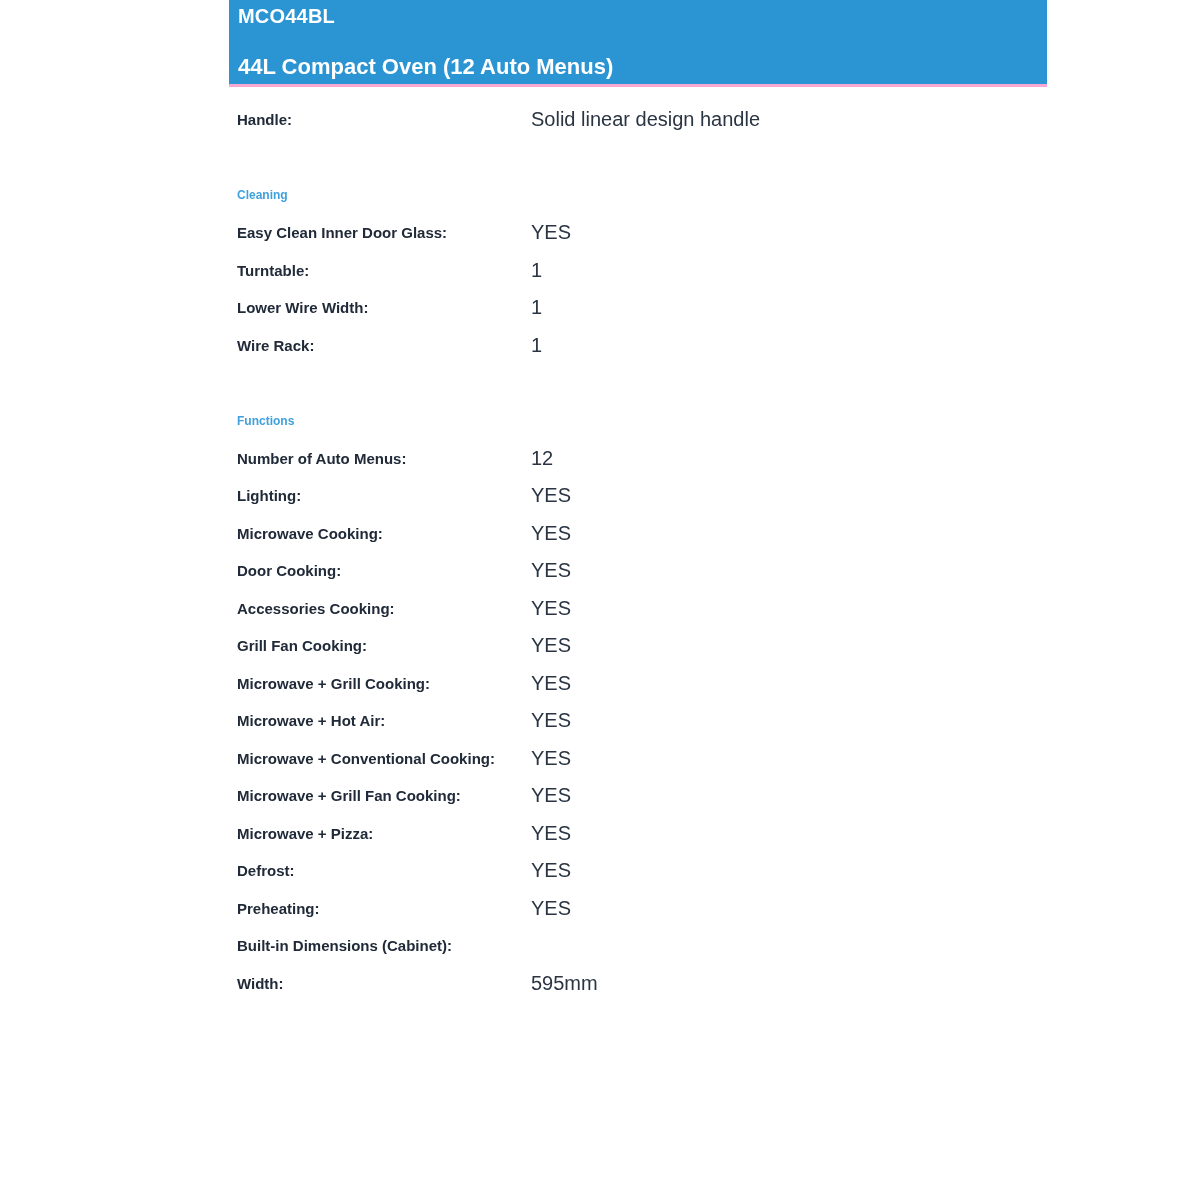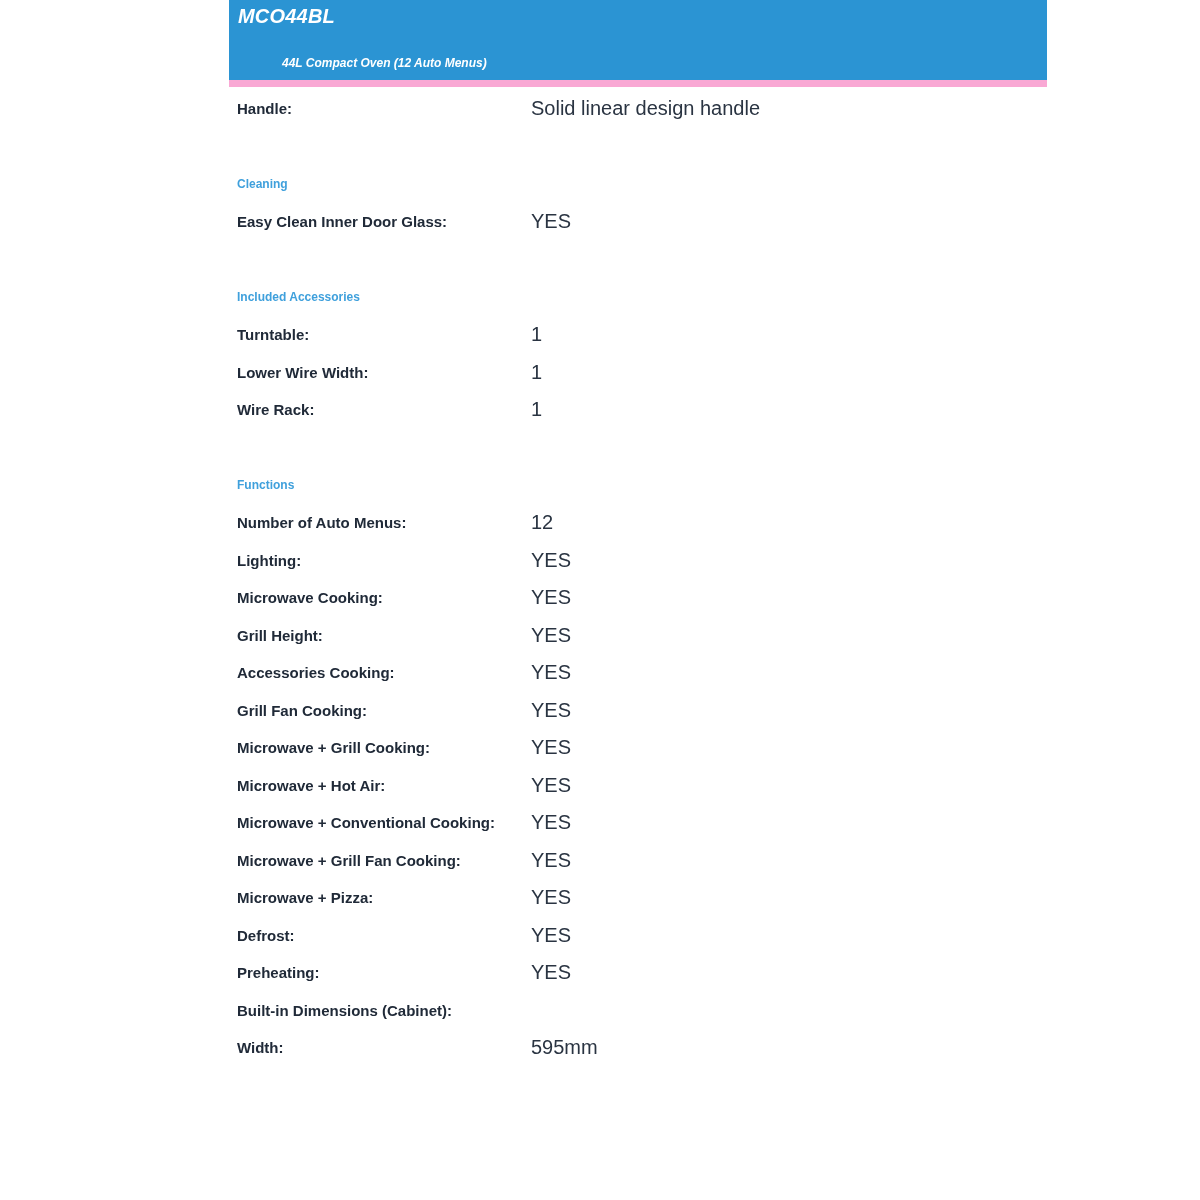--- a/index.html
+++ b/index.html
@@ -24,37 +24,35 @@
   .header-banner {
     box-sizing: border-box;
     width: 818px;
     height: 87px;
     background: #2b94d3;
     color: #ffffff;
     padding: 3px 10px 4px 9px;
     display: flex;
     flex-direction: column;
     justify-content: space-between;
-    border-bottom: 7px solid #f9a8d4;
-    font-style: italic;
+    border-bottom: 3px solid #f9a8d4;
   }
   .header-banner .model {
     font-size: 20px;
     font-weight: bold;
     line-height: 26px;
     letter-spacing: 0.2px;
   }
   .header-banner .sub {
-    font-size: 12px;
+    font-size: 22px;
     font-weight: bold;
     line-height: 26px;
-    margin-left: 44px;
   }
   .spec-list {
-    padding-top: 3px;
+    padding-top: 14px;
   }
   .section-heading {
     box-sizing: border-box;
     height: 37.5px;
     margin-top: 38px;
     display: flex;
     align-items: center;
     padding-left: 8px;
     color: #3fa0dc;
     font-size: 12px;
@@ -100,21 +98,20 @@
           </div>
         </div>
         <div class="spec-section">
           <div class="section-heading">Cleaning</div>
           <div class="spec-row">
             <div class="spec-label">Easy Clean Inner Door Glass:</div>
             <div class="spec-value">YES</div>
           </div>
         </div>
         <div class="spec-section">
-          <div class="section-heading">Included Accessories</div>
           <div class="spec-row">
             <div class="spec-label">Turntable:</div>
             <div class="spec-value">1</div>
           </div>
           <div class="spec-row">
             <div class="spec-label">Lower Wire Width:</div>
             <div class="spec-value">1</div>
           </div>
           <div class="spec-row">
             <div class="spec-label">Wire Rack:</div>
@@ -129,21 +126,21 @@
           </div>
           <div class="spec-row">
             <div class="spec-label">Lighting:</div>
             <div class="spec-value">YES</div>
           </div>
           <div class="spec-row">
             <div class="spec-label">Microwave Cooking:</div>
             <div class="spec-value">YES</div>
           </div>
           <div class="spec-row">
-            <div class="spec-label">Grill Height:</div>
+            <div class="spec-label">Door Cooking:</div>
             <div class="spec-value">YES</div>
           </div>
           <div class="spec-row">
             <div class="spec-label">Accessories Cooking:</div>
             <div class="spec-value">YES</div>
           </div>
           <div class="spec-row">
             <div class="spec-label">Grill Fan Cooking:</div>
             <div class="spec-value">YES</div>
           </div>

